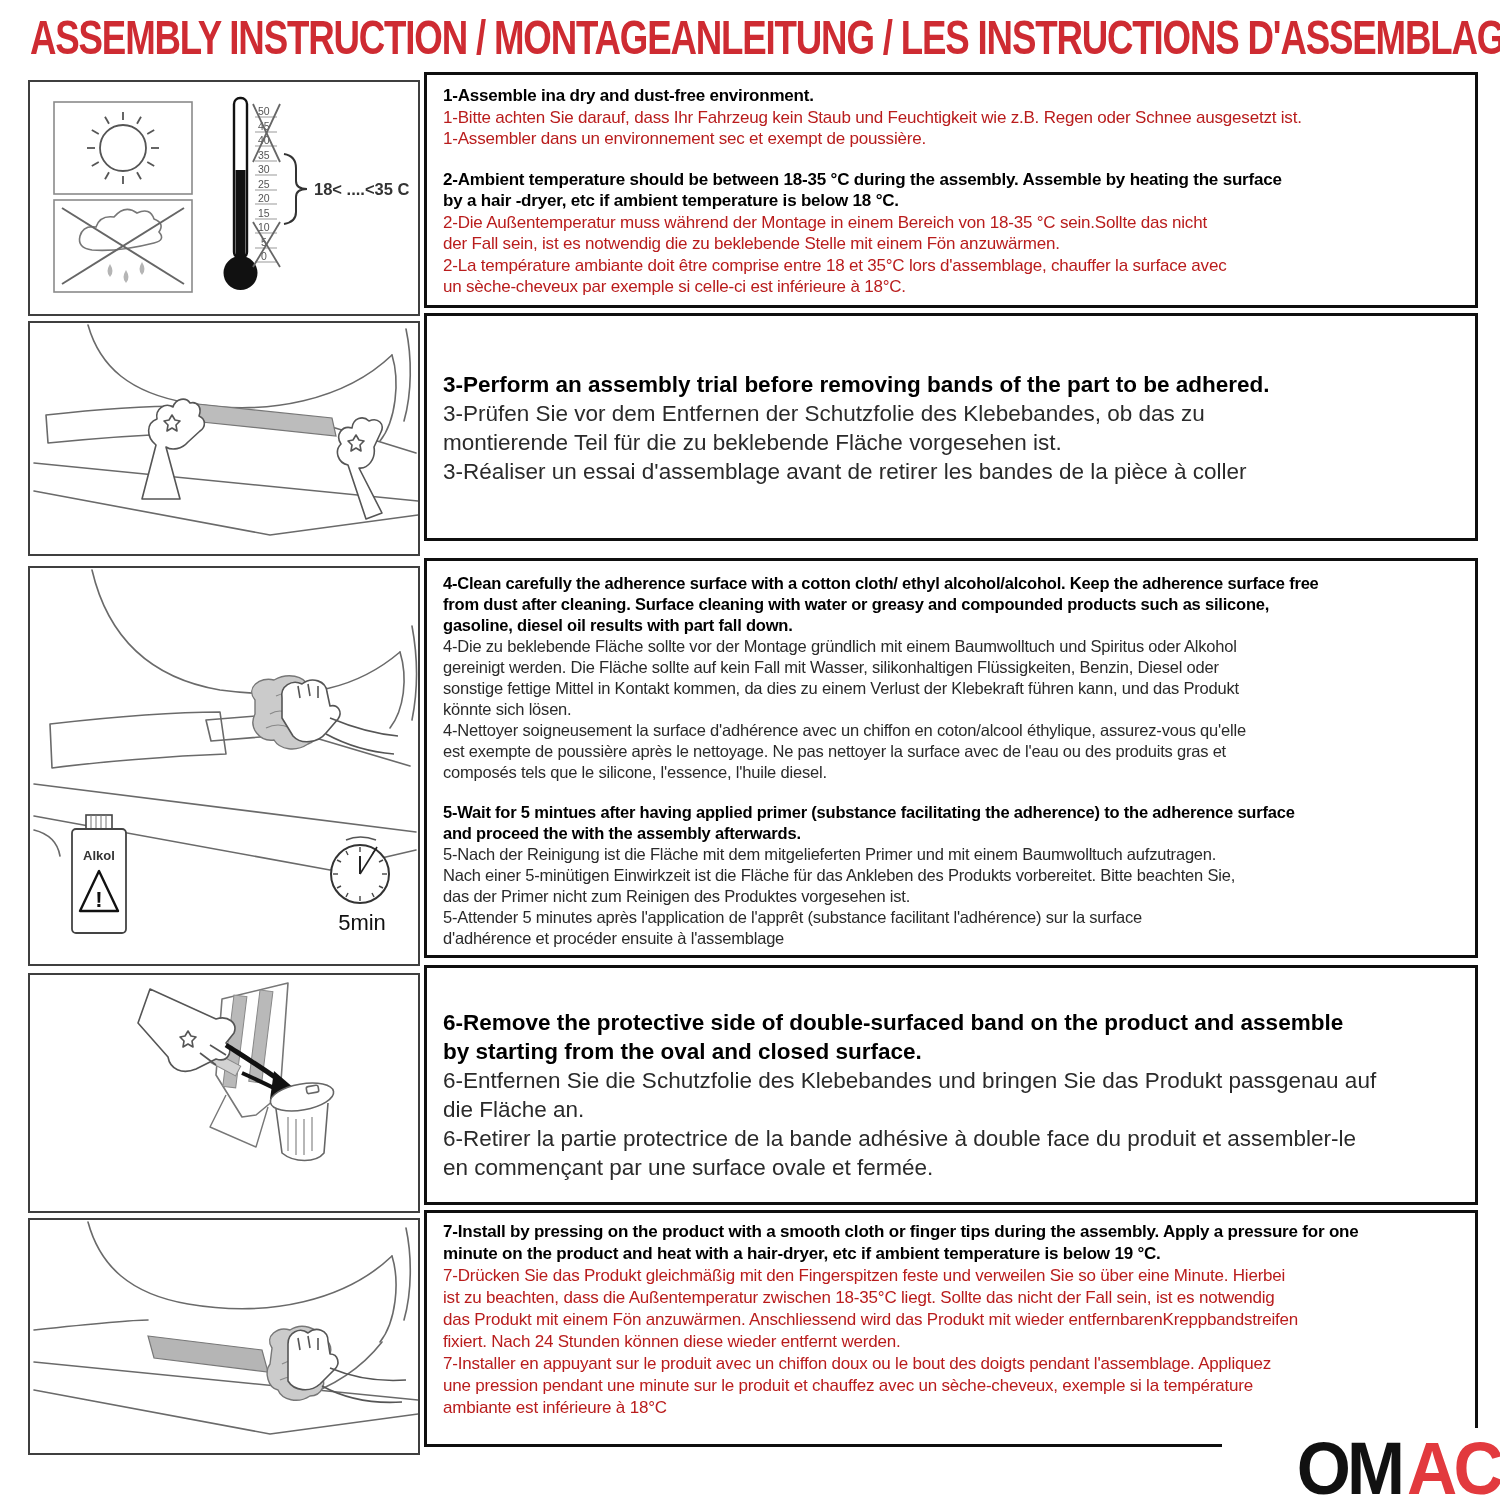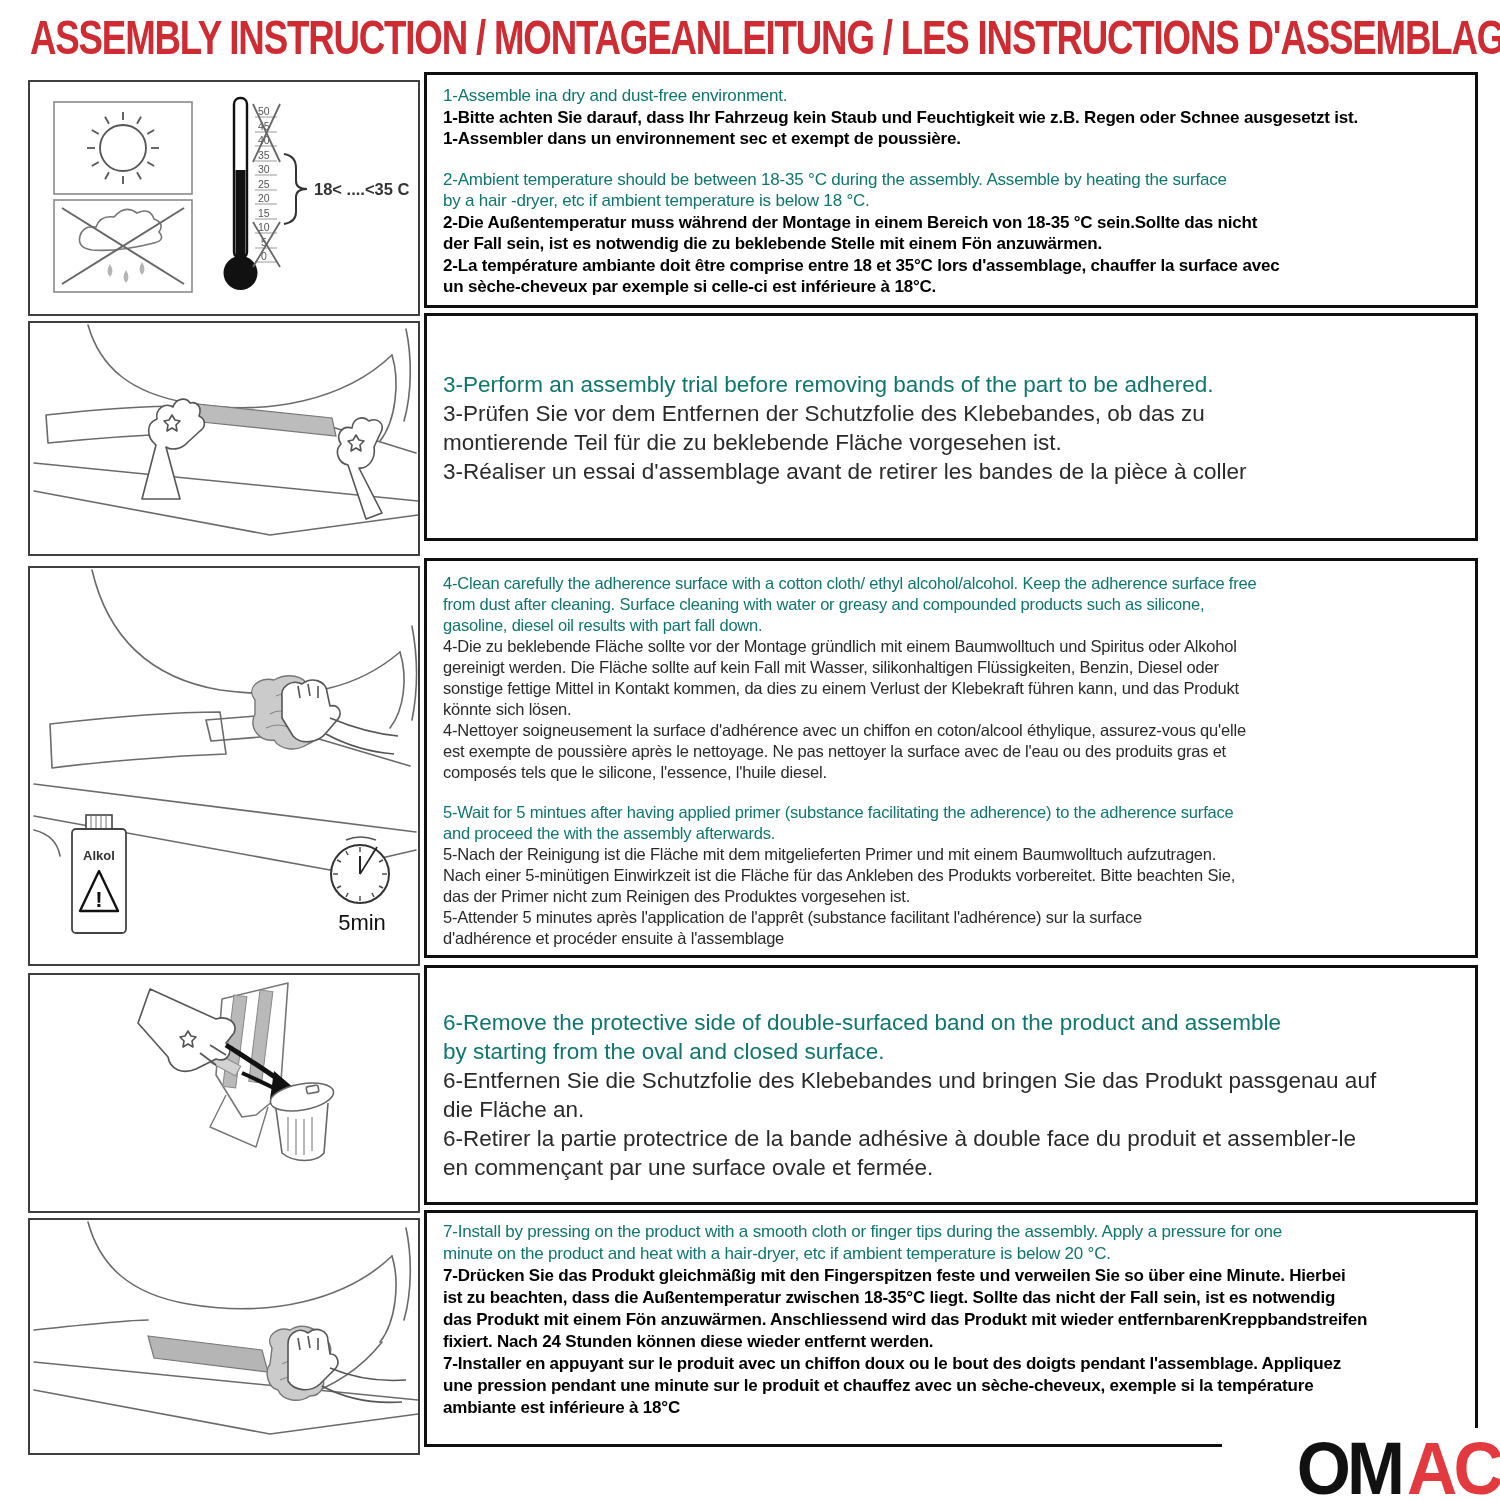--- a/index.html
+++ b/index.html
@@ -14,24 +14,24 @@
   }
   .ibox{
     position:absolute;left:28px;width:392px;background:#fff;
     border:2px solid #3f3f3f;box-sizing:border-box;margin-top:8px;
   }
   .tbox{
     position:absolute;left:424px;width:1054px;background:#fff;
     border:3px solid #0f0f0f;box-sizing:border-box;padding:10px 16px;
   }
   .tbox p{margin:0;white-space:pre-line;}
-  p.sm{font-size:17px;line-height:21.5px;letter-spacing:-0.2px;color:#000000;font-weight:bold;}
+  p.sm{font-size:17px;line-height:21.5px;letter-spacing:-0.2px;color:#b91c1c;}
   p.sm3{font-size:16.5px;line-height:21px;letter-spacing:-0.2px;color:#2a2a2a;}
   p.lg{font-size:22.5px;line-height:29px;color:#2a2a2a;}
-  p.b{font-weight:normal;color:#0f766e;}
+  p.b{font-weight:bold;color:#000000;}
   .gap{margin-top:19px !important;}
   .pad-lg{padding-top:54px;}
   .pad-md{padding-top:40px;}
   .logo{
     position:absolute;left:1222px;top:1428px;width:278px;height:82px;
     background:#fff;display:flex;align-items:center;justify-content:flex-end;
     z-index:5;
   }
   .logo span{
     font-weight:bold;font-size:74px;letter-spacing:-4px;line-height:70px;
@@ -298,21 +298,21 @@
     </g>
     <g stroke="#555" stroke-width="1.6" fill="#fff" stroke-linejoin="round">
       <path d="M258,124 C258,112 270,107 278,113 C286,106 298,110 298,121 L300,134 C308,134 311,144 304,150 L290,164 C280,173 264,171 258,161 Z"></path>
       <path d="M268,118 L270,130 M278,116 L280,128 M288,118 L288,130" fill="none"></path>
       <path d="M300,148 C324,158 348,162 376,160 M292,166 C314,178 342,184 372,182" fill="none"></path>
     </g>
   </svg>
 </div>
 <div class="tbox" style="top:1210px;height:237px;padding-top:8px;">
   <p class="sm b" style="line-height:22px;">7-Install by pressing on the product with a smooth cloth or finger tips during the assembly. Apply a pressure for one
-minute on the product and heat with a hair-dryer, etc if ambient temperature is below 20 °C.</p>
+minute on the product and heat with a hair-dryer, etc if ambient temperature is below 19 °C.</p>
   <p class="sm" style="line-height:22px;">7-Drücken Sie das Produkt gleichmäßig mit den Fingerspitzen feste und verweilen Sie so über eine Minute. Hierbei
 ist zu beachten, dass die Außentemperatur zwischen 18-35°C liegt. Sollte das nicht der Fall sein, ist es notwendig
 das Produkt mit einem Fön anzuwärmen. Anschliessend wird das Produkt mit wieder entfernbarenKreppbandstreifen
 fixiert. Nach 24 Stunden können diese wieder entfernt werden.</p>
   <p class="sm" style="line-height:22px;">7-Installer en appuyant sur le produit avec un chiffon doux ou le bout des doigts pendant l'assemblage. Appliquez
 une pression pendant une minute sur le produit et chauffez avec un sèche-cheveux, exemple si la température
 ambiante est inférieure à 18°C</p>
 </div>
 
 <div class="logo">

